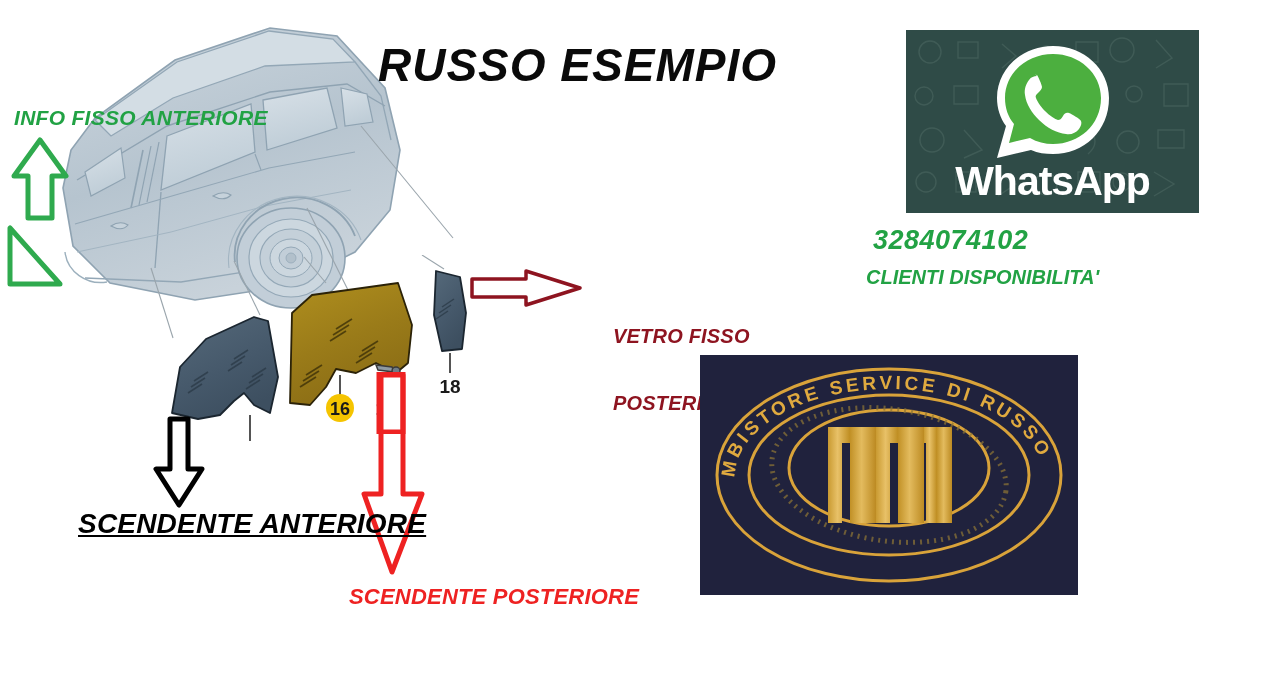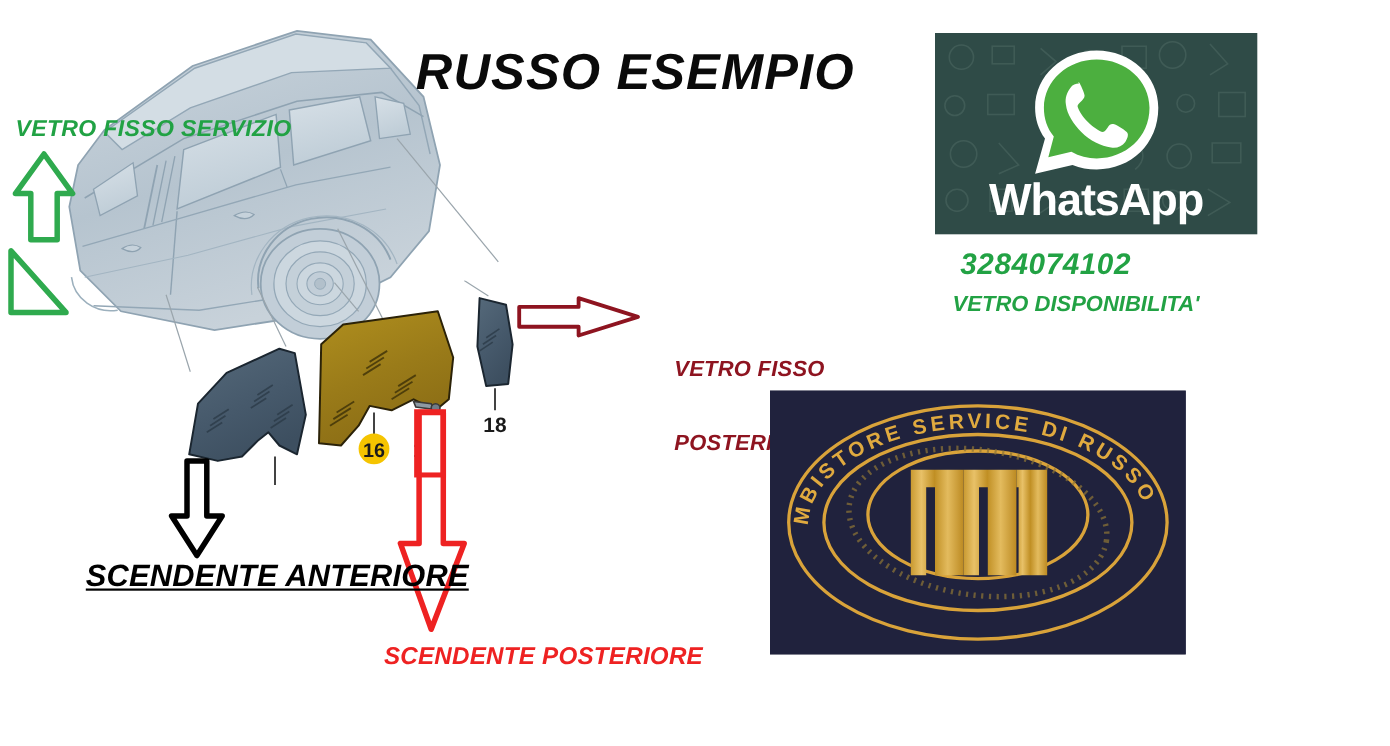--- a/index.html
+++ b/index.html
@@ -51,21 +51,21 @@
 
   
   .arrow-green{left:2px;top:132px;width:80px;height:160px;}
   .arrow-red-right{left:468px;top:268px;width:120px;height:40px;}
   .arrow-black-down{left:150px;top:415px;width:60px;height:95px;}
   .arrow-red-down{left:360px;top:372px;width:70px;height:205px;}
   .hl-red-box{left:376px;top:372px;width:30px;height:62px;}
 
   
   .wa-box{
-    left:850px;top:30px;width:293px;height:183px;
+    left:906px;top:30px;width:293px;height:183px;
     background:#2f4b47;overflow:hidden;
   }
   .wa-doodle{position:absolute;inset:0;opacity:.10;}
   .wa-logo{position:absolute;left:50%;top:10px;transform:translateX(-50%);}
   .wa-word{
     position:absolute;left:0;right:0;bottom:8px;text-align:center;
     color:#ffffff;font-size:41px;font-weight:bold;letter-spacing:-1px;
     font-family:"Liberation Sans", sans-serif;
   }
 
@@ -262,21 +262,21 @@
   </div>
 
   <div class="abs hl-red-box">
     <svg width="30" height="62" viewBox="0 0 30 62" xmlns="http://www.w3.org/2000/svg">
       <rect x="3" y="2" width="24" height="58" fill="none" stroke="#ee2222" stroke-width="5"></rect>
     </svg>
   </div>
 
   <div class="abs foto-title">RUSSO ESEMPIO</div>
 
-  <div class="abs lbl lbl-green-front">VETRO FISSO SERVIZIO</div>
+  <div class="abs lbl lbl-green-front">INFO FISSO ANTERIORE</div>
 
   <div class="abs lbl lbl-red-rear-fixed">
     <div>VETRO FISSO</div>
     <div>POSTERIORE</div>
   </div>
 
   <div class="abs lbl lbl-black-front-drop">SCENDENTE ANTERIORE</div>
 
   <div class="abs lbl lbl-red-rear-drop">SCENDENTE POSTERIORE</div>
 
@@ -320,21 +320,21 @@
                c26 0 48 -19 48 -46 C112 33 90 14 64 14 Z" fill="#4caf3f"></path>
       <path d="M48 36 c-3 0 -6 1 -8 4 c-3 4 -5 9 -4 15 c1 9 7 18 14 25 c8 8 18 13 27 14
                c5 1 10 -1 13 -5 c2 -3 3 -6 2 -8 c-1 -2 -9 -7 -12 -8 c-3 -1 -5 1 -6 3
                c-2 3 -3 4 -5 4 c-3 -1 -8 -4 -13 -9 c-5 -5 -8 -10 -9 -13 c-1 -2 0 -3 2 -5
                c2 -2 4 -4 4 -6 c0 -2 -4 -11 -5 -12 c0 0 -1 0 -2 -1 Z" fill="#ffffff"></path>
     </svg>
     <div class="wa-word">WhatsApp</div>
   </div>
 
   <div class="abs wa-phone">3284074102</div>
-  <div class="abs wa-line1">VETRO DISPONIBILITA'</div>
+  <div class="abs wa-line1">CLIENTI DISPONIBILITA'</div>
 
   <div class="abs logo-box">
     <svg width="378" height="240" viewBox="0 0 378 240" xmlns="http://www.w3.org/2000/svg">
       <defs>
         <path id="ringPath" d="M 189 212 m -158 -92 a 158 92 0 1 1 316 0 a 158 92 0 1 1 -316 0"></path>
         <path id="ringTextPath" d="M 35 122 a 154 88 0 0 1 308 0"></path>
         <path id="ringTextPath2" d="M 343 122 a 154 88 0 0 1 -308 0"></path>
         <linearGradient id="goldM" x1="0" y1="0" x2="1" y2="0">
           <stop offset="0%" stop-color="#c99a31"></stop>
           <stop offset="20%" stop-color="#e8c168"></stop>

